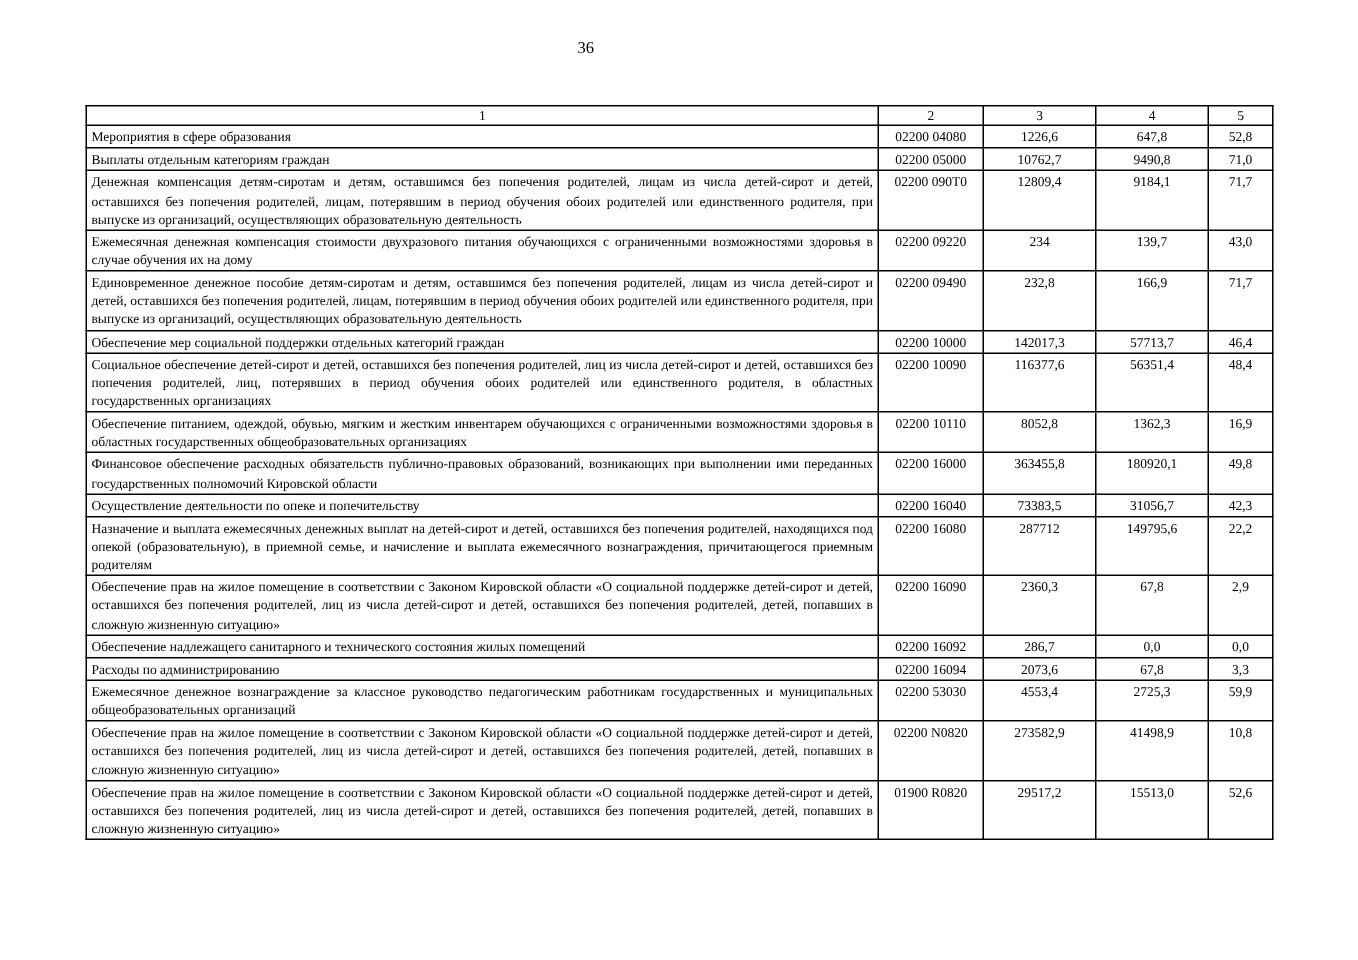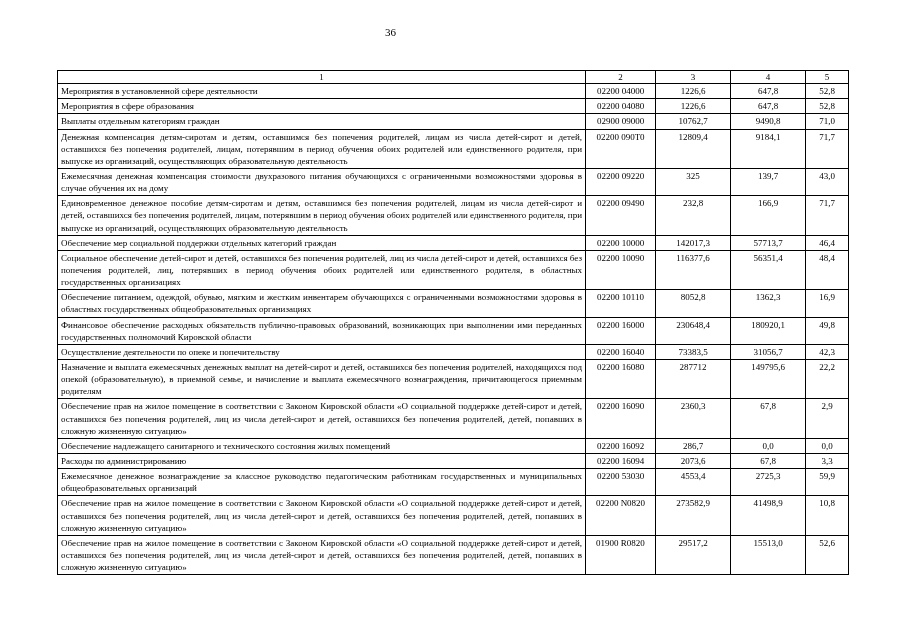--- a/index.html
+++ b/index.html
@@ -75,51 +75,44 @@
       <tr>
         <th>1</th>
         <th>2</th>
         <th>3</th>
         <th>4</th>
         <th>5</th>
       </tr>
     </thead>
     <tbody>
         <tr>
-          <td class="c-name">Мероприятия в установленной сфере деятельности</td>
-          <td class="c-num">02200 04000</td>
-          <td class="c-num">1226,6</td>
-          <td class="c-num">647,8</td>
-          <td class="c-num">52,8</td>
-        </tr>
-        <tr>
           <td class="c-name">Мероприятия в сфере образования</td>
           <td class="c-num">02200 04080</td>
           <td class="c-num">1226,6</td>
           <td class="c-num">647,8</td>
           <td class="c-num">52,8</td>
         </tr>
         <tr>
           <td class="c-name">Выплаты отдельным категориям граждан</td>
-          <td class="c-num">02900 09000</td>
+          <td class="c-num">02200 05000</td>
           <td class="c-num">10762,7</td>
           <td class="c-num">9490,8</td>
           <td class="c-num">71,0</td>
         </tr>
         <tr>
           <td class="c-name">Денежная компенсация детям-сиротам и детям, оставшимся без попечения родителей, лицам из числа детей-сирот и детей, оставшихся без попечения родителей, лицам, потерявшим в период обучения обоих родителей или единственного родителя, при выпуске из организаций, осуществляющих образовательную деятельность</td>
           <td class="c-num">02200 090T0</td>
           <td class="c-num">12809,4</td>
           <td class="c-num">9184,1</td>
           <td class="c-num">71,7</td>
         </tr>
         <tr>
           <td class="c-name">Ежемесячная денежная компенсация стоимости двухразового питания обучающихся с ограниченными возможностями здоровья в случае обучения их на дому</td>
           <td class="c-num">02200 09220</td>
-          <td class="c-num">325</td>
+          <td class="c-num">234</td>
           <td class="c-num">139,7</td>
           <td class="c-num">43,0</td>
         </tr>
         <tr>
           <td class="c-name">Единовременное денежное пособие детям-сиротам и детям, оставшимся без попечения родителей, лицам из числа детей-сирот и детей, оставшихся без попечения родителей, лицам, потерявшим в период обучения обоих родителей или единственного родителя, при выпуске из организаций, осуществляющих образовательную деятельность</td>
           <td class="c-num">02200 09490</td>
           <td class="c-num">232,8</td>
           <td class="c-num">166,9</td>
           <td class="c-num">71,7</td>
         </tr>
@@ -140,21 +133,21 @@
         <tr>
           <td class="c-name">Обеспечение питанием, одеждой, обувью, мягким и жестким инвентарем обучающихся с ограниченными возможностями здоровья в областных государственных общеобразовательных организациях</td>
           <td class="c-num">02200 10110</td>
           <td class="c-num">8052,8</td>
           <td class="c-num">1362,3</td>
           <td class="c-num">16,9</td>
         </tr>
         <tr>
           <td class="c-name">Финансовое обеспечение расходных обязательств публично-правовых образований, возникающих при выполнении ими переданных государственных полномочий Кировской области</td>
           <td class="c-num">02200 16000</td>
-          <td class="c-num">230648,4</td>
+          <td class="c-num">363455,8</td>
           <td class="c-num">180920,1</td>
           <td class="c-num">49,8</td>
         </tr>
         <tr>
           <td class="c-name">Осуществление деятельности по опеке и попечительству</td>
           <td class="c-num">02200 16040</td>
           <td class="c-num">73383,5</td>
           <td class="c-num">31056,7</td>
           <td class="c-num">42,3</td>
         </tr>

